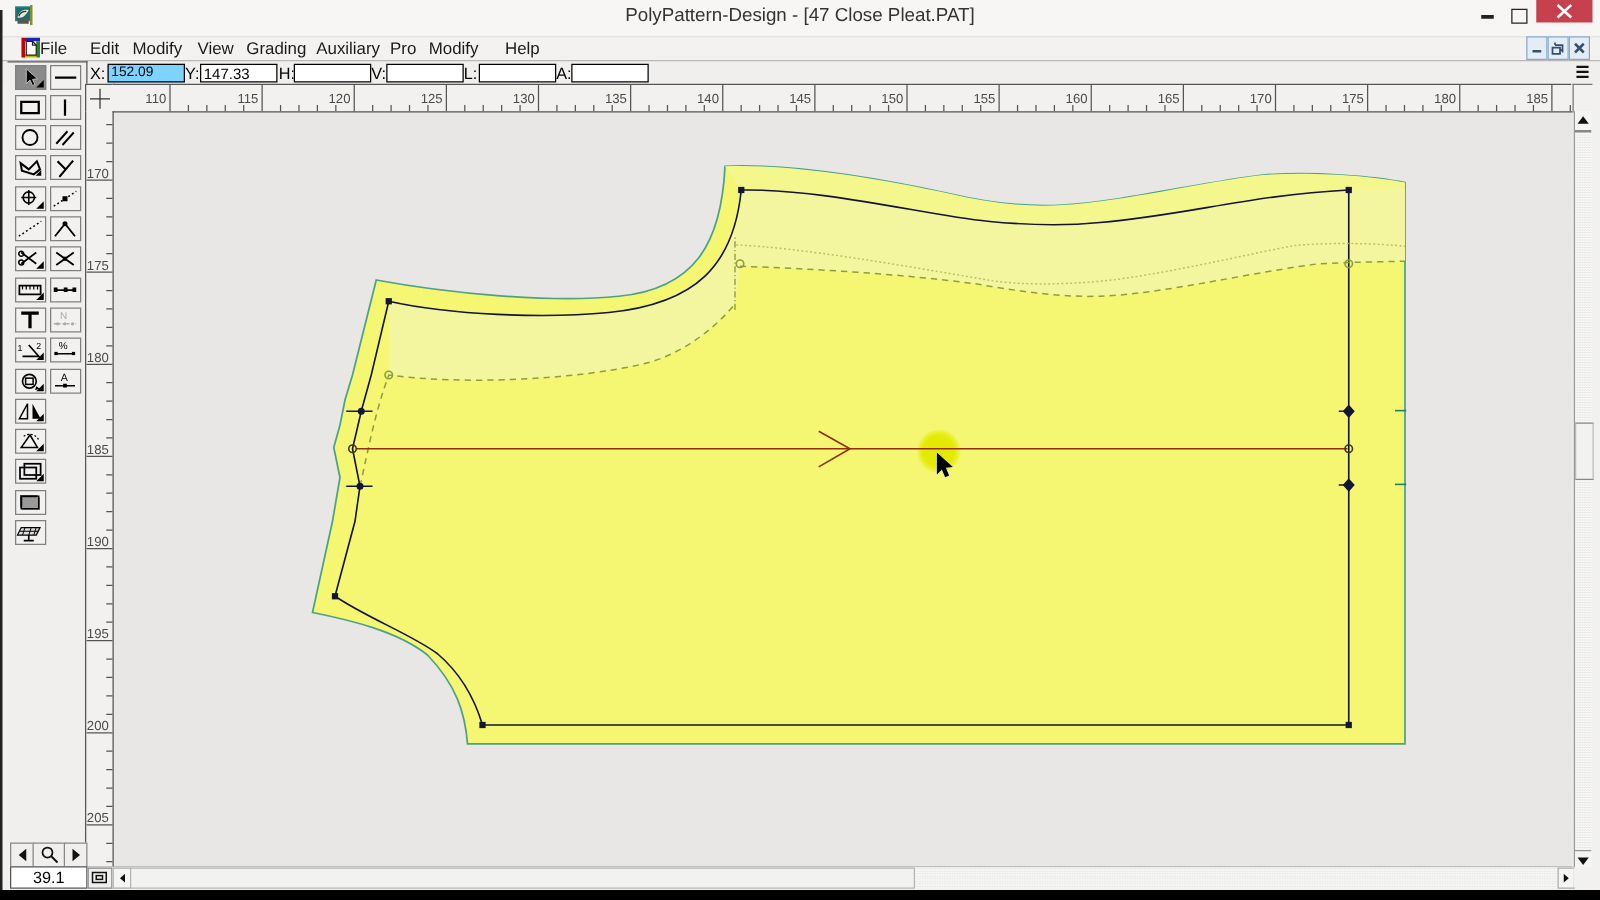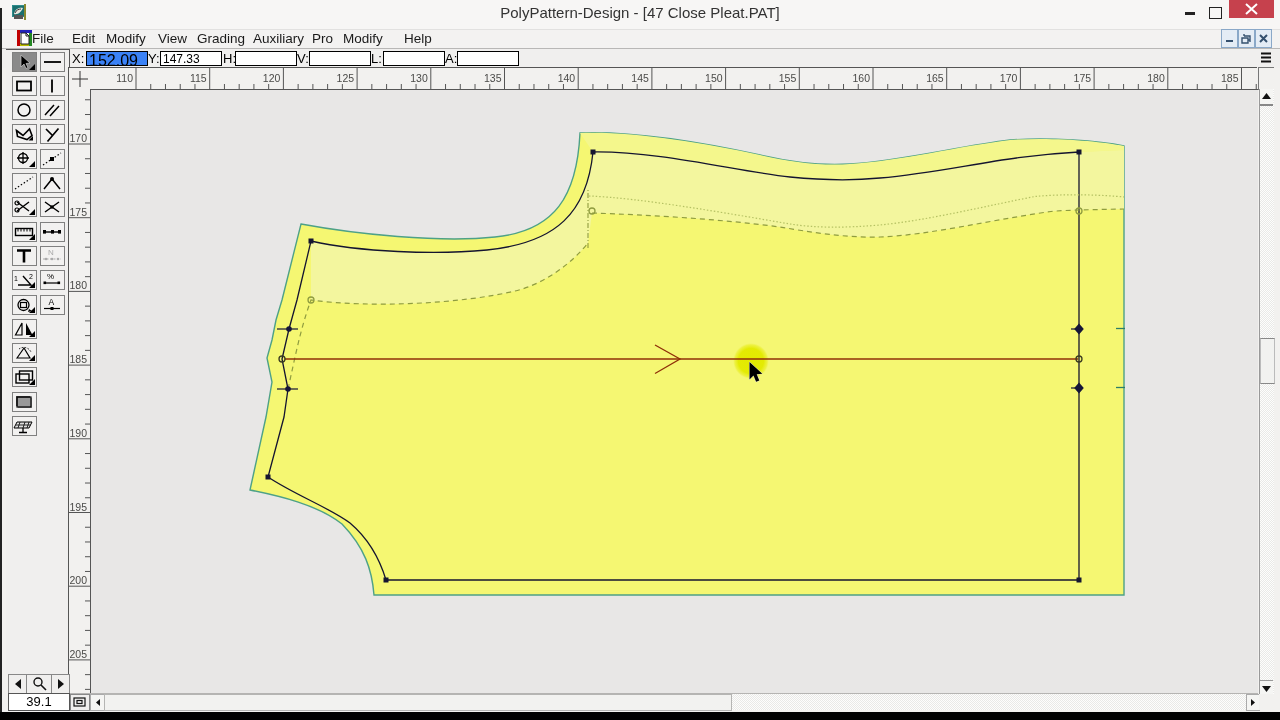--- a/index.html
+++ b/index.html
@@ -71,21 +71,21 @@
 
 <div class="abs" style="left:1255px;top:29px;width:15px;height:17px;background:#e4ecf5;border:1px solid #8aa8c8;">
   <svg width="15" height="17">
       <path d="M4,5 L11,12 M11,5 L4,12" stroke="#35506e" stroke-width="2"></path>
     </svg>
 </div>
 
 <div class="abs" style="left:0;top:48px;width:1280px;height:19px;background:#f0efee;border-top:1px solid #b8b7b6;"></div>
 <div class="abs" id="coordrow" style="top:48px;left:0;width:1280px;height:19px;font-size:13px;color:#000;">
     <span style="position: absolute; left: 72px; top: 3px; font-size: 13px;">X:</span>
-    <span style="position: absolute; left: 86px; top: 3px; width: 58px; height: 13px; background: #3b82f6; border: 1px solid rgb(0, 0, 0); font-size: 16px; padding: 0px 0px 0px 2px;">152.09</span>
+    <span style="position: absolute; left: 86px; top: 3px; width: 58px; height: 13px; background: #7dd3fc; border: 1px solid rgb(0, 0, 0); font-size: 11px; padding: 0px 0px 0px 2px;">152.09</span>
     <span style="position: absolute; left: 148px; top: 3px; font-size: 13px;">Y:</span>
     <span style="position: absolute; left: 160px; top: 3px; width: 58px; height: 13px; background: rgb(255, 255, 255); border: 1px solid rgb(0, 0, 0); font-size: 12px; padding: 0px 0px 0px 2px;">147.33</span>
     <span style="position: absolute; left: 223px; top: 3px; font-size: 13px;">H:</span>
     <span style="position: absolute; left: 235px; top: 3px; width: 58px; height: 13px; background: rgb(255, 255, 255); border: 1px solid rgb(0, 0, 0); font-size: 12px; padding: 0px 0px 0px 2px;"></span>
     <span style="position: absolute; left: 297px; top: 3px; font-size: 13px;">V:</span>
     <span style="position: absolute; left: 309px; top: 3px; width: 58px; height: 13px; background: rgb(255, 255, 255); border: 1px solid rgb(0, 0, 0); font-size: 12px; padding: 0px 0px 0px 2px;"></span>
     <span style="position: absolute; left: 371px; top: 3px; font-size: 13px;">L:</span>
     <span style="position: absolute; left: 383px; top: 3px; width: 58px; height: 13px; background: rgb(255, 255, 255); border: 1px solid rgb(0, 0, 0); font-size: 12px; padding: 0px 0px 0px 2px;"></span>
     <span style="position: absolute; left: 445px; top: 3px; font-size: 13px;">A:</span>
     <span style="position: absolute; left: 457px; top: 3px; width: 58px; height: 13px; background: rgb(255, 255, 255); border: 1px solid rgb(0, 0, 0); font-size: 12px; padding: 0px 0px 0px 2px;"></span>

